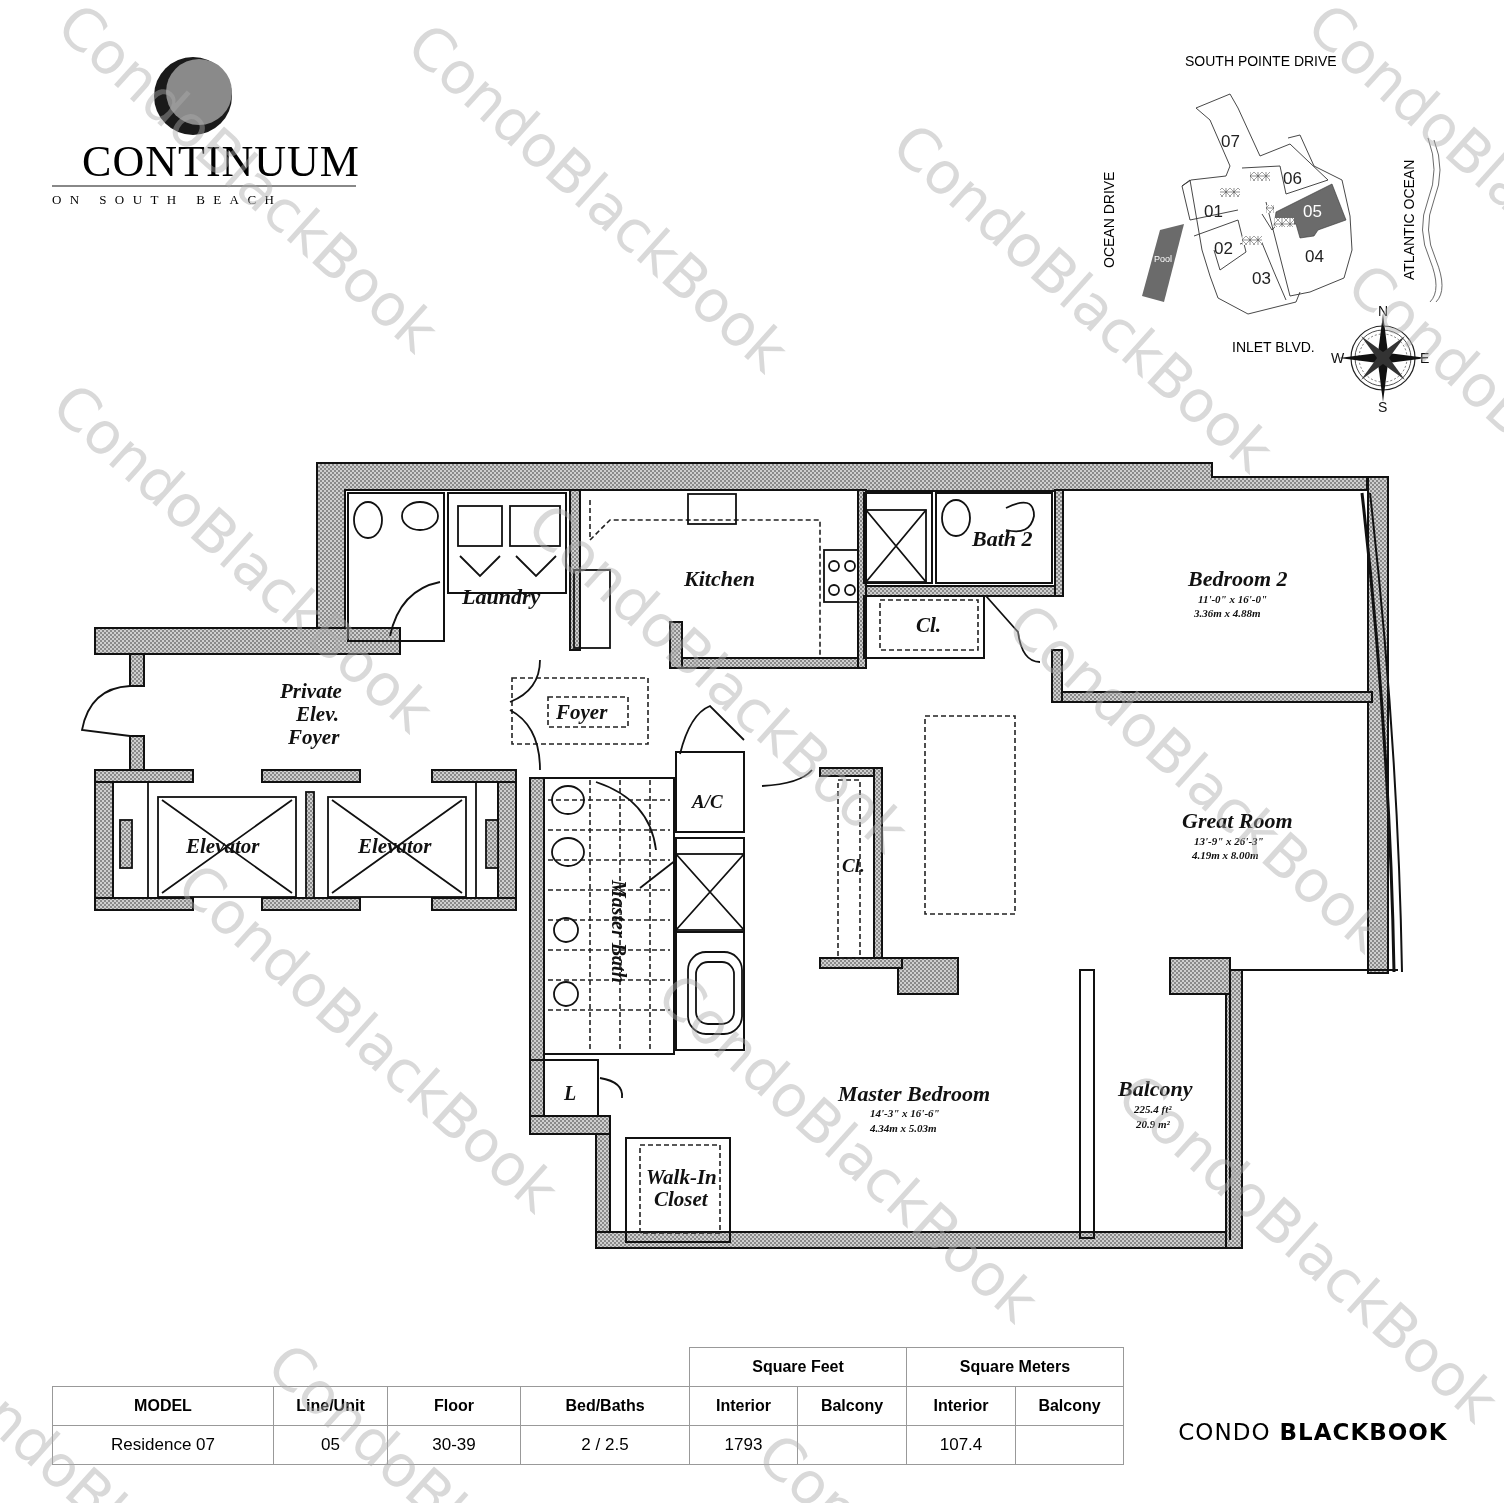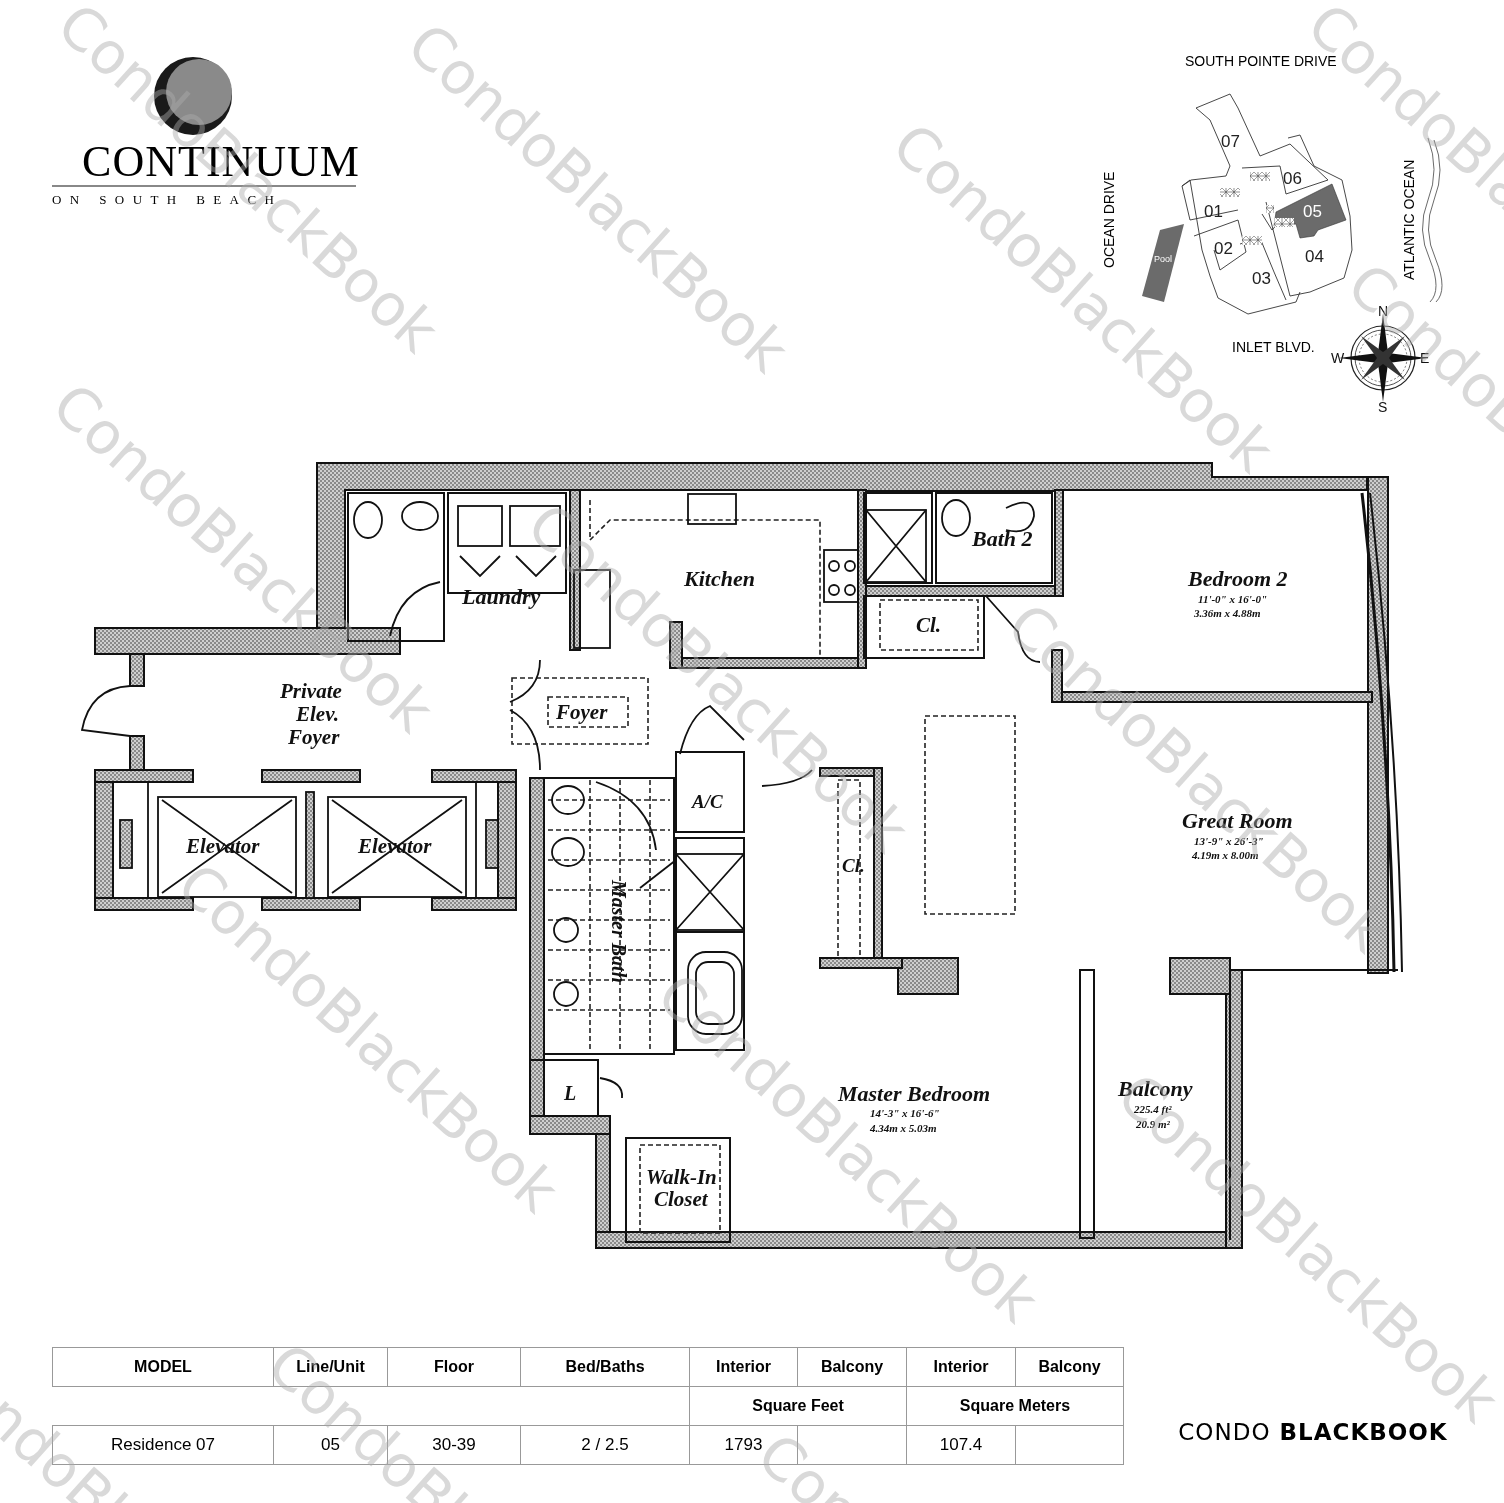--- a/index.html
+++ b/index.html
@@ -299,33 +299,33 @@
       <col style="width:114px">
       <col style="width:133px">
       <col style="width:169px">
     <col style="width:108px">
       <col style="width:109px">
       <col style="width:109px">
       <col style="width:108px">
   </colgroup>
   <tbody>
       <tr>
+    <td class="blank" colspan="4"></td>
+    <td class="hdr" colspan="2">Square Feet</td>
+    <td class="hdr" colspan="2">Square Meters</td>
+  </tr>
+  <tr>
     <td class="hdr">MODEL</td>
     <td class="hdr">Line/Unit</td>
     <td class="hdr">Floor</td>
     <td class="hdr">Bed/Baths</td>
     <td class="hdr">Interior</td>
     <td class="hdr">Balcony</td>
     <td class="hdr">Interior</td>
     <td class="hdr">Balcony</td>
-  </tr>
-  <tr>
-    <td class="blank" colspan="4"></td>
-    <td class="hdr" colspan="2">Square Feet</td>
-    <td class="hdr" colspan="2">Square Meters</td>
   </tr>
   <tr>
     <td>Residence 07</td>
     <td>05</td>
     <td>30-39</td>
     <td>2 / 2.5</td>
     <td>1793</td>
     <td></td>
     <td>107.4</td>
     <td></td>

